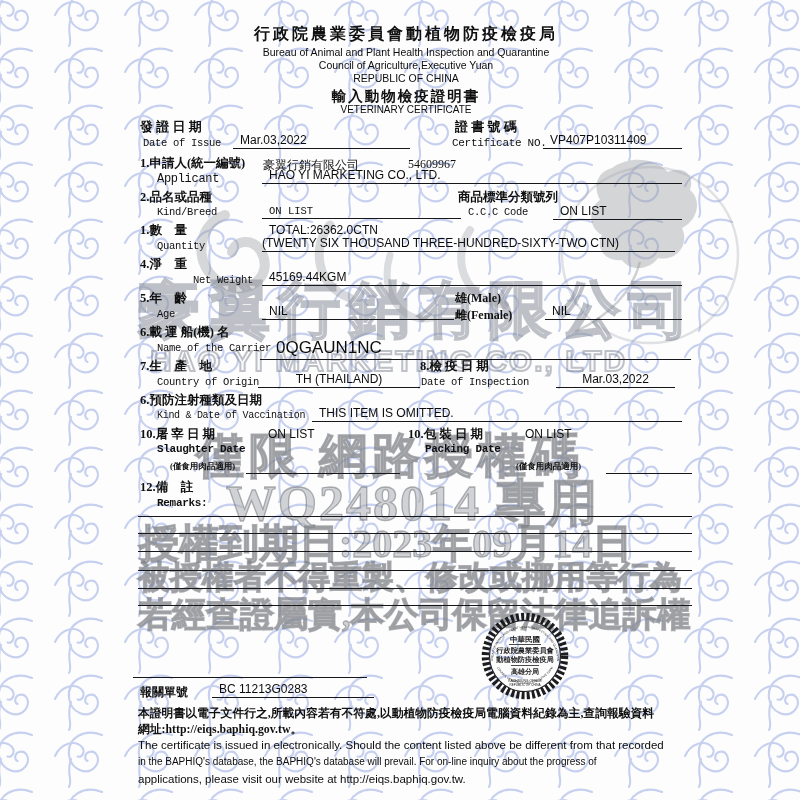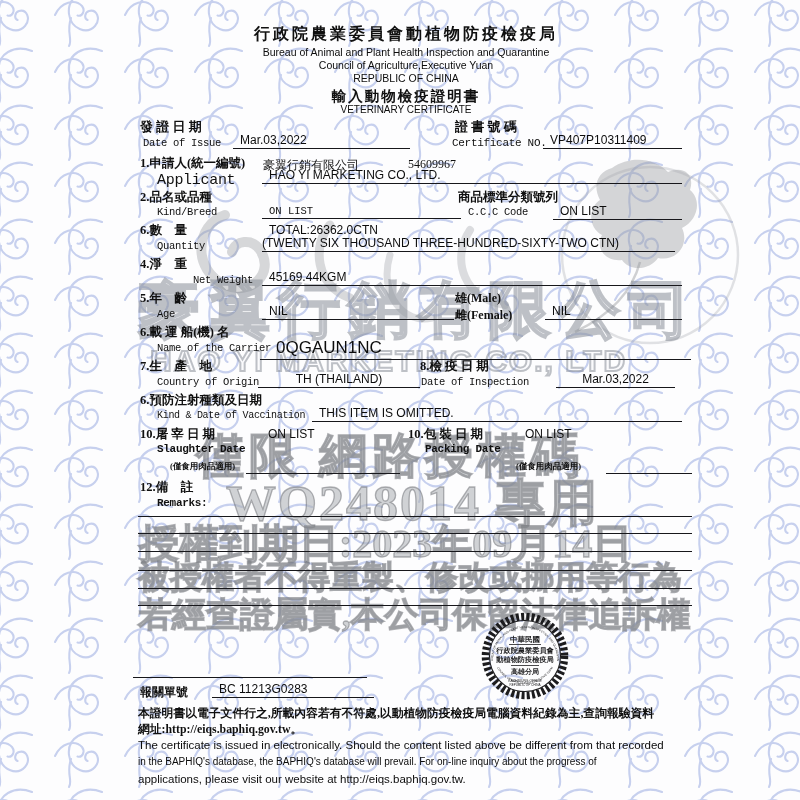--- a/index.html
+++ b/index.html
@@ -260,31 +260,31 @@
 <div class="abs zh layer2" style="left:140px;top:118px;font-size:13px;">發  證  日  期</div>
 <div class="abs zh layer2" style="left:455px;top:118px;font-size:13px;">證  書  號  碼</div>
 <div class="abs en layer2" style="left:143px;top:137px;font-size:10.5px;">Date of Issue</div>
 <div class="abs val u layer2" style="left:233px;top:133px;width:170px;font-size:12px;">Mar.03,2022</div>
 <div class="abs en layer2" style="left:452px;top:137px;font-size:11px;">Certificate NO.</div>
 <div class="abs val u layer2" style="left:543px;top:133px;width:132px;font-size:12px;">VP407P10311409</div>
 
 <div class="abs zh layer2" style="left:140px;top:155px;font-size:12.5px;">1.申請人(統一編號)</div>
 <div class="abs zh layer2" style="left:263px;top:157px;font-size:12px;font-weight:400;">豪翼行銷有限公司</div>
 <div class="abs zh layer2" style="left:408px;top:157px;font-size:12px;font-weight:400;">54609967</div>
-<div class="abs en layer2" style="left:157px;top:172px;font-size:15px;">Applicant</div>
+<div class="abs en layer2" style="left:157px;top:172px;font-size:12px;">Applicant</div>
 <div class="abs val u layer2" style="left:262px;top:168px;width:413px;font-size:12px;">HAO YI MARKETING CO., LTD.</div>
 
 <div class="abs zh layer2" style="left:140px;top:189px;font-size:12.5px;">2.品名或品種</div>
 <div class="abs zh layer2" style="left:458px;top:189px;font-size:12.5px;">商品標準分類號列</div>
 <div class="abs en layer2" style="left:157px;top:206px;font-size:10.5px;">Kind/Breed</div>
 <div class="abs mono u layer2" style="left:262px;top:202px;width:192px;font-size:10.5px;padding-top:3px;">ON LIST</div>
 <div class="abs en layer2" style="left:468px;top:206px;font-size:10.5px;">C.C.C Code</div>
 <div class="abs val u layer2" style="left:553px;top:202px;width:122px;font-size:12px;padding-top:2px;">ON LIST</div>
 
-<div class="abs zh layer2" style="left:140px;top:222px;font-size:12.5px;">6.數　量</div>
+<div class="abs zh layer2" style="left:140px;top:222px;font-size:12.5px;">1.數　量</div>
 <div class="abs val layer2" style="left:269px;top:223px;font-size:12px;">TOTAL:26362.0CTN</div>
 <div class="abs en layer2" style="left:157px;top:240px;font-size:10.5px;">Quantity</div>
 <div class="abs val u layer2" style="left:262px;top:236px;width:413px;font-size:12px;padding-left:0;">(TWENTY SIX THOUSAND THREE-HUNDRED-SIXTY-TWO CTN)</div>
 
 <div class="abs zh layer2" style="left:140px;top:256px;font-size:12.5px;">4.淨　重</div>
 <div class="abs en layer2" style="left:157px;top:274px;font-size:10.5px;padding-left:36px;">Net Weight</div>
 <div class="abs val u layer2" style="left:262px;top:270px;width:413px;font-size:12px;">45169.44KGM</div>
 
 <div class="abs zh layer2" style="left:140px;top:290px;font-size:12.5px;">5.年　齡</div>
 <div class="abs zh layer2" style="left:455px;top:290px;font-size:12px;">雄(Male)</div>

